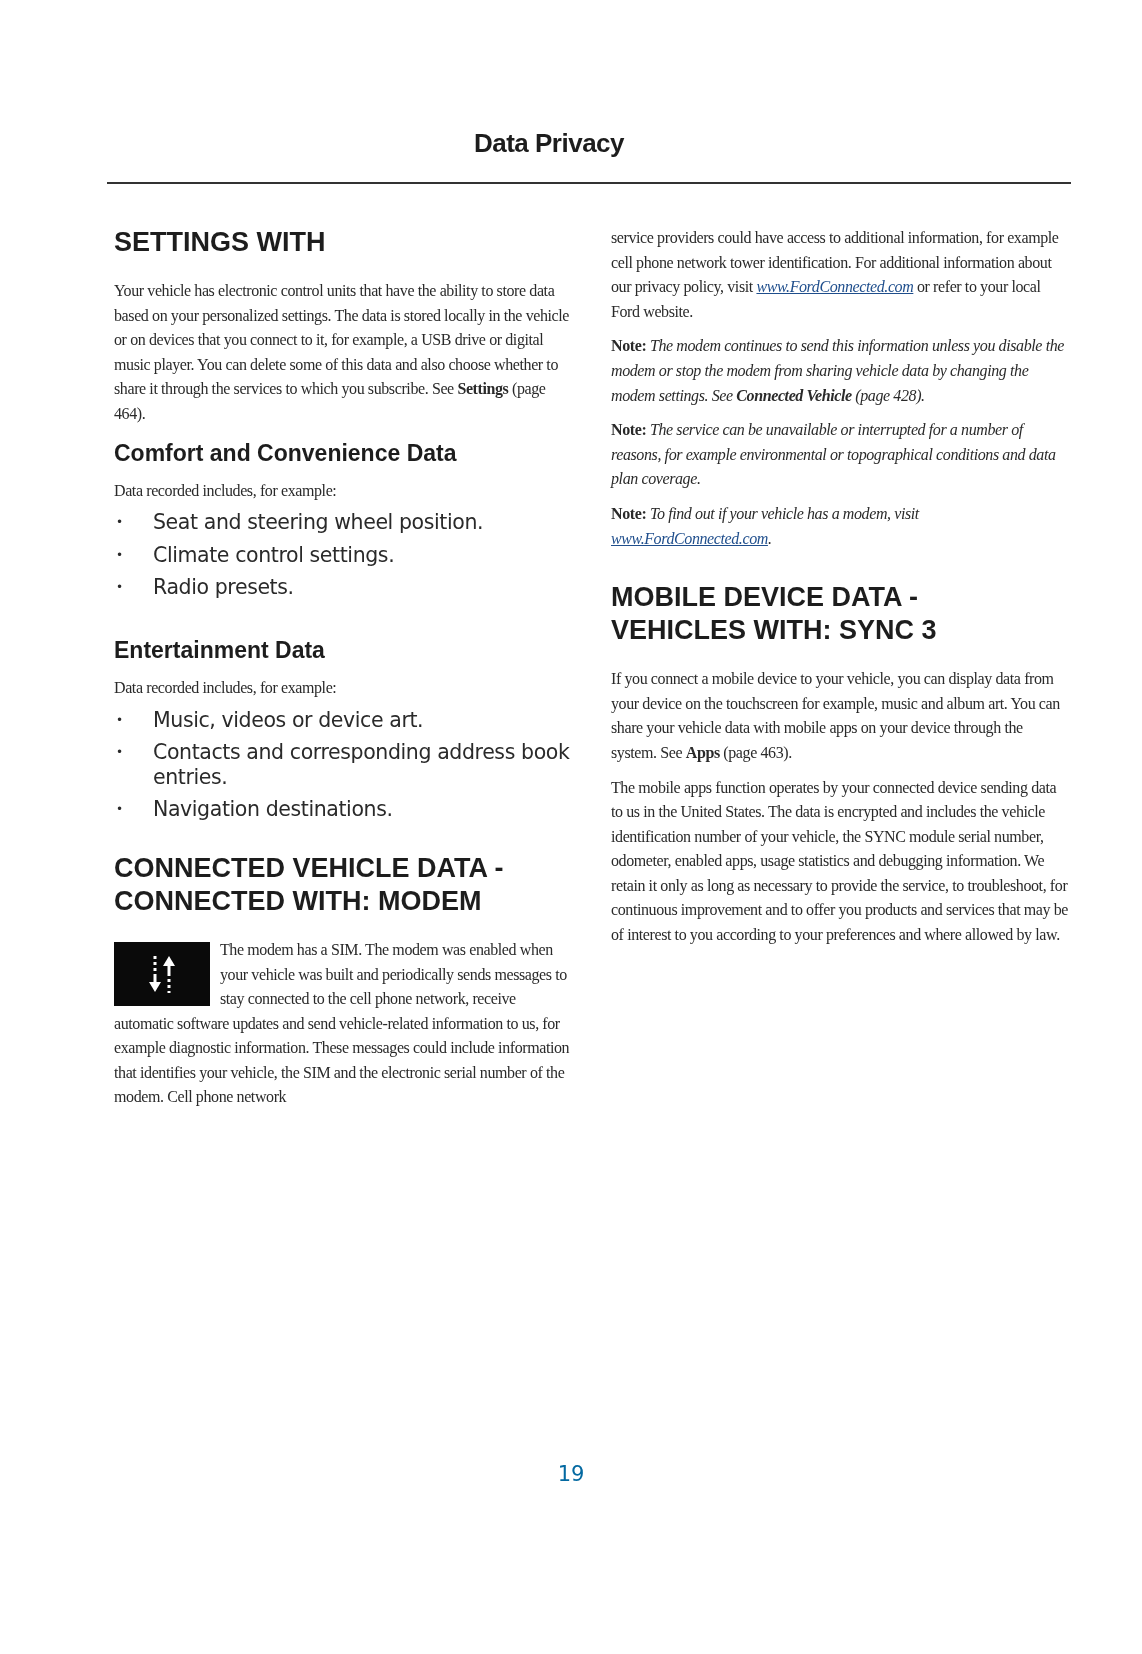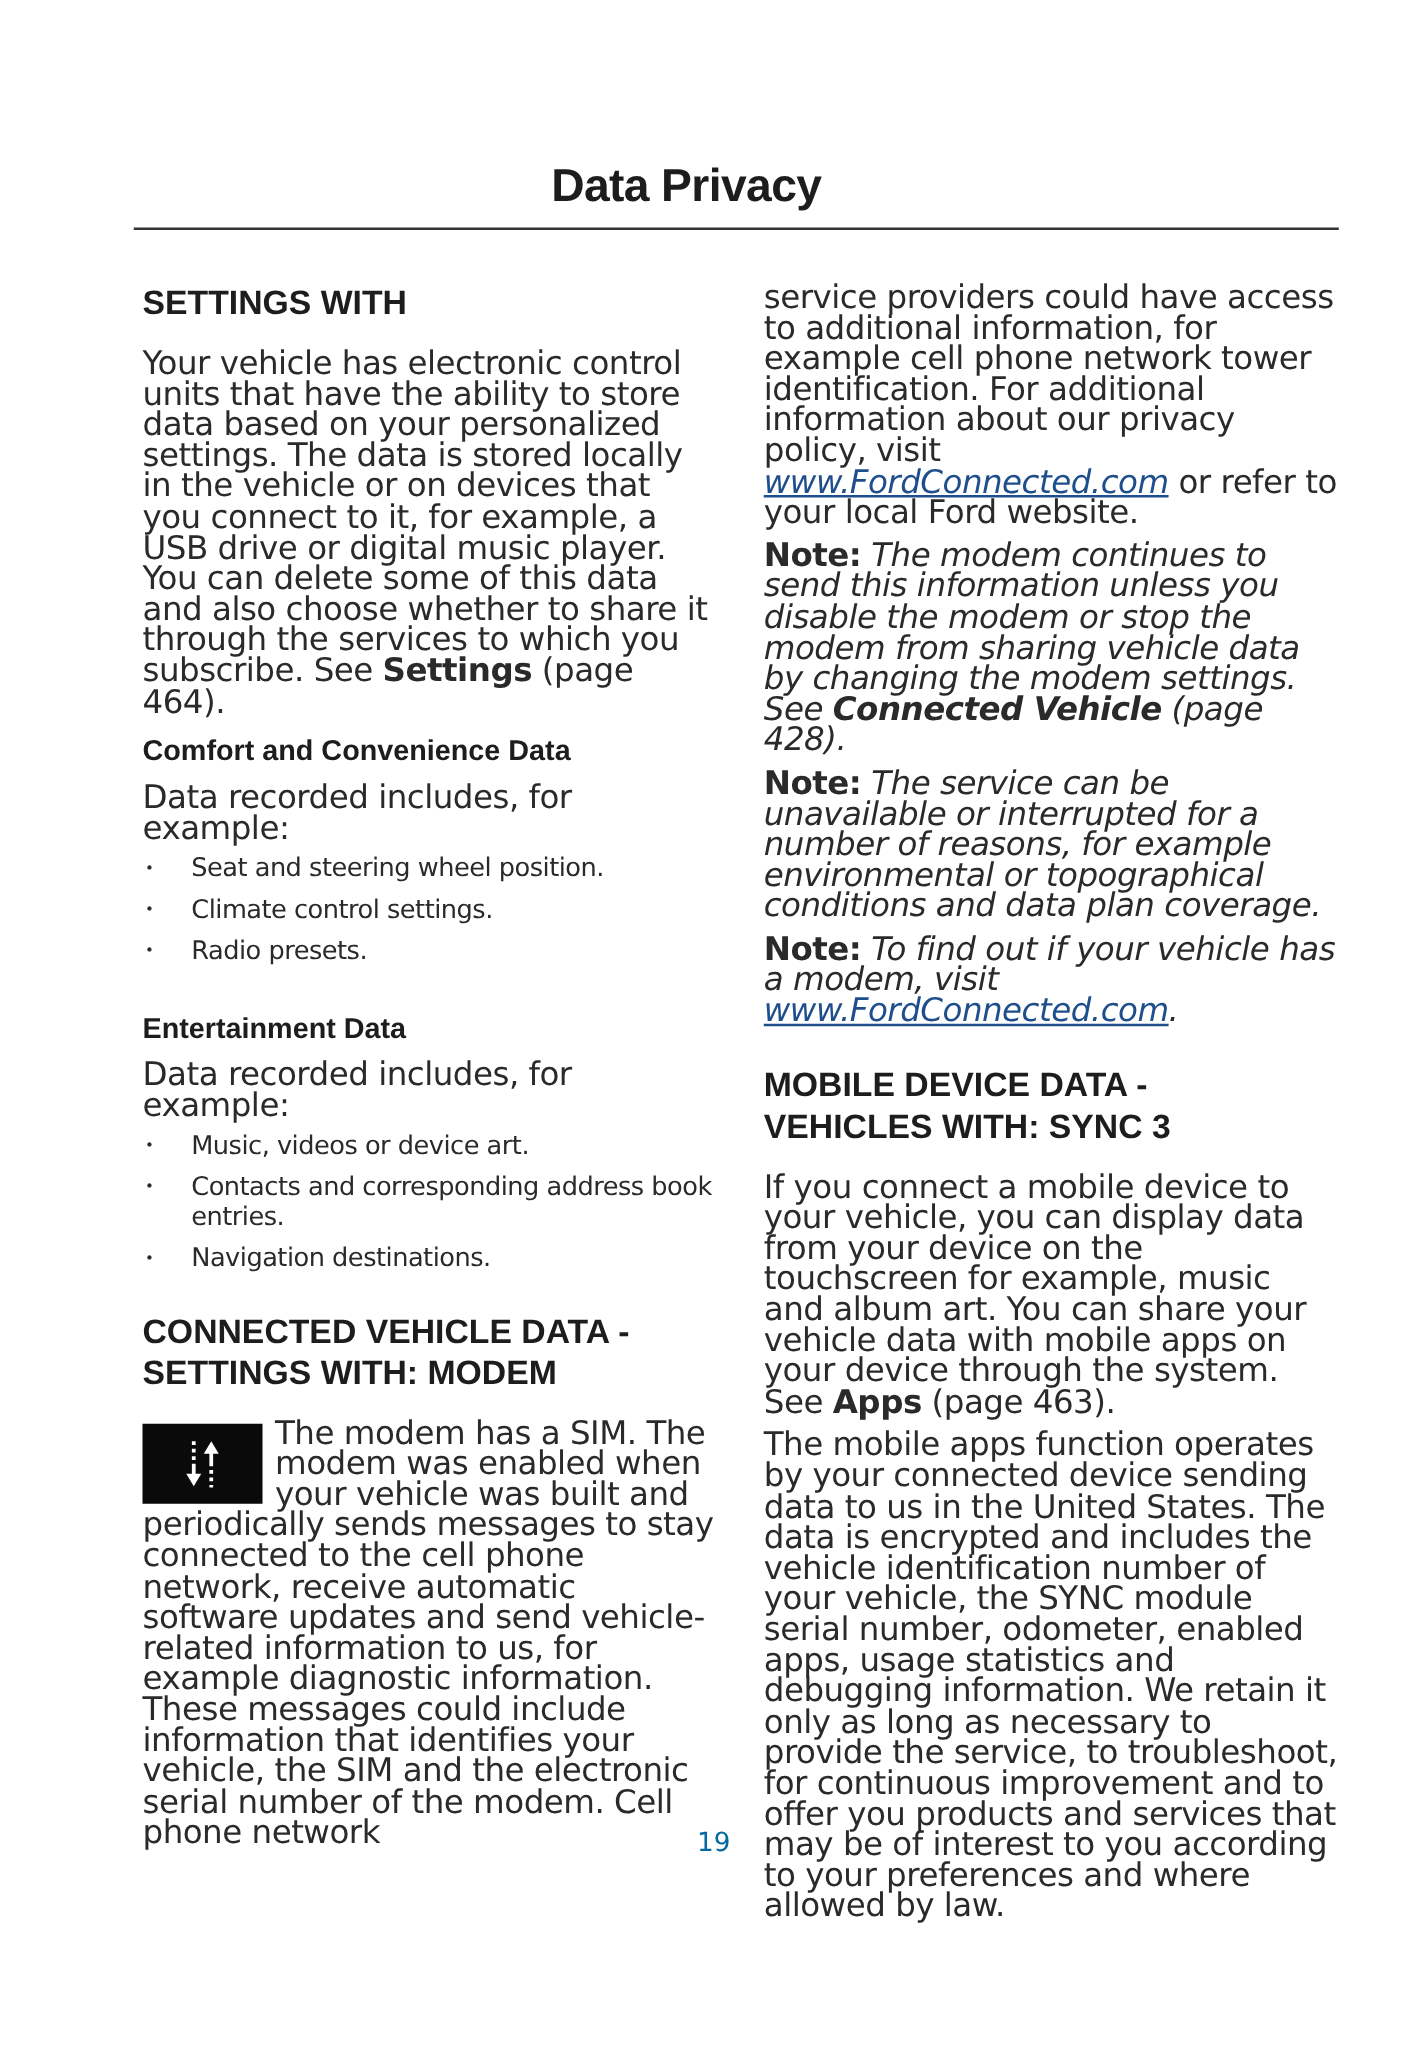--- a/index.html
+++ b/index.html
@@ -1,24 +1,24 @@
 <!DOCTYPE html>
 <html><head>
 <meta charset="utf-8">
 <style>
   html, body { margin: 0; padding: 0; background: #ffffff; }
   body { width: 1142px; height: 1654px; position: relative; overflow: hidden;
          font-family: "DejaVu Sans", sans-serif; color: #2a2a2a; }
   .page-title { position: absolute; left: 0; width: 1098px; top: 128px; text-align: center;
-    font-family: "Liberation Sans", sans-serif; font-weight: bold; font-size: 37px; color: #1d1d1d; letter-spacing: -0.5px; }
+    font-family: "Liberation Sans", sans-serif; font-weight: bold; font-size: 26px; color: #1d1d1d; letter-spacing: -0.5px; }
   .title-rule { position: absolute; left: 107px; width: 964px; top: 182px; height: 2px; background: #333; }
   .col { position: absolute; top: 226px; width: 460px; }
   .col-left { left: 114px; }
   .col-right { left: 611px; }
-  .p { font-size: 26px; line-height: 24.6px; margin: 0 0 10px 0; letter-spacing: -0.4px; }
+  .p { font-size: 16px; line-height: 24.6px; margin: 0 0 10px 0; letter-spacing: -0.4px; font-family: Liberation Serif, serif; }
   .h1 { font-family: "Liberation Sans", sans-serif; font-weight: bold; font-size: 27px; line-height: 33px;
         color: #1d1d1d; margin: 0; letter-spacing: 0px; }
   .h2 { font-family: "Liberation Sans", sans-serif; font-weight: bold; font-size: 23px; line-height: 28px;
         color: #1d1d1d; margin: 0; }
   ul.bullets { list-style: none; margin: 0; padding: 0; }
   ul.bullets li { position: relative; padding-left: 39px; font-size: 20.5px; line-height: 24.6px; margin-bottom: 8px; letter-spacing: -0.4px; }
   ul.bullets li::before { content: "•"; position: absolute; left: 2px; top: 0; font-size: 12px; }
   .b { font-weight: bold; font-style: normal; }
   .i { font-style: italic; }
   a.link { color: #1f4e8c; text-decoration: underline; font-style: italic; }
@@ -47,21 +47,21 @@
   <h3 class="h2" style="margin-bottom:12px;margin-top:36px;">Entertainment Data</h3>
   <p class="p" style="margin-bottom:7px;">Data recorded includes, for example:</p>
   <ul class="bullets" style="margin-bottom:30px;">
     <li>Music, videos or device art.</li>
     <li>Contacts and corresponding address book entries.</li>
     <li>Navigation destinations.</li>
   </ul>
 
   <h2 class="h1" style="margin-bottom:20px;">
     <span>CONNECTED VEHICLE DATA -</span><br>
-    <span>SETTINGS WITH: MODEM</span>
+    <span>CONNECTED WITH: MODEM</span>
   </h2>
   <div class="p">
     <div class="modem-icon">
       <svg width="40" height="44" viewBox="0 0 40 44">
         <g stroke="#fff" stroke-width="3" fill="#fff">
           <line x1="13" y1="4" x2="13" y2="7"></line>
             <line x1="13" y1="10" x2="13" y2="13"></line>
             <line x1="13" y1="16" x2="13" y2="19"></line>
           <line x1="13" y1="22" x2="13" y2="32"></line>
           <polygon points="7,30 19,30 13,40" stroke="none"></polygon>

